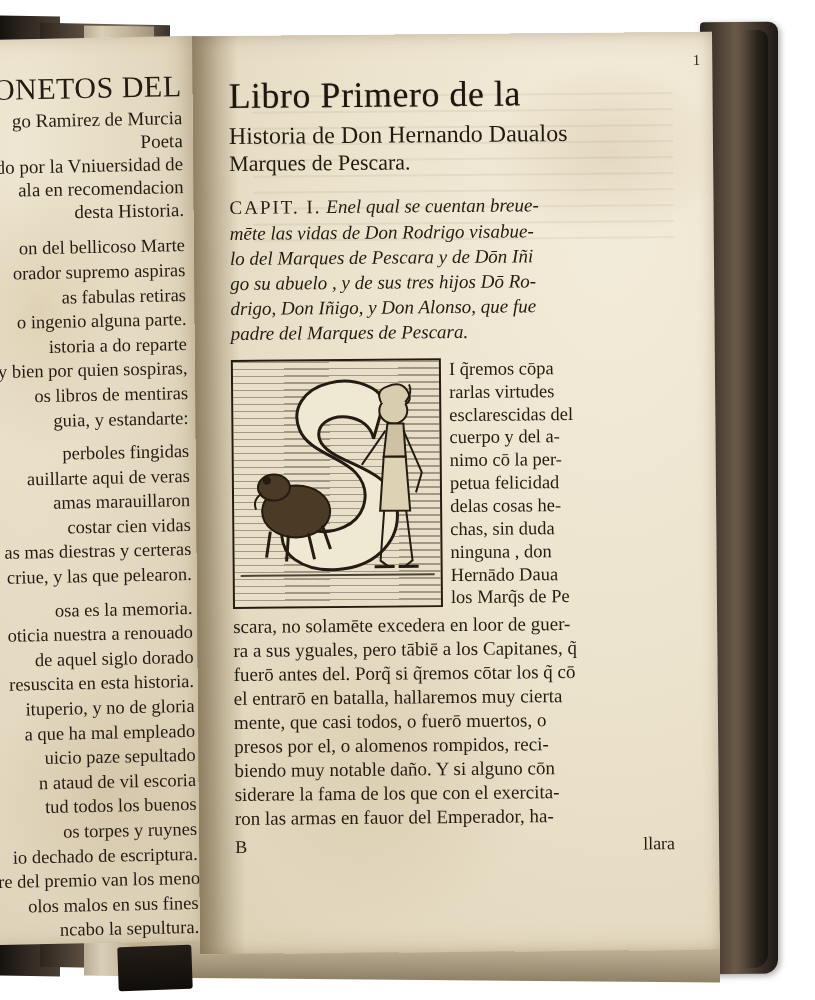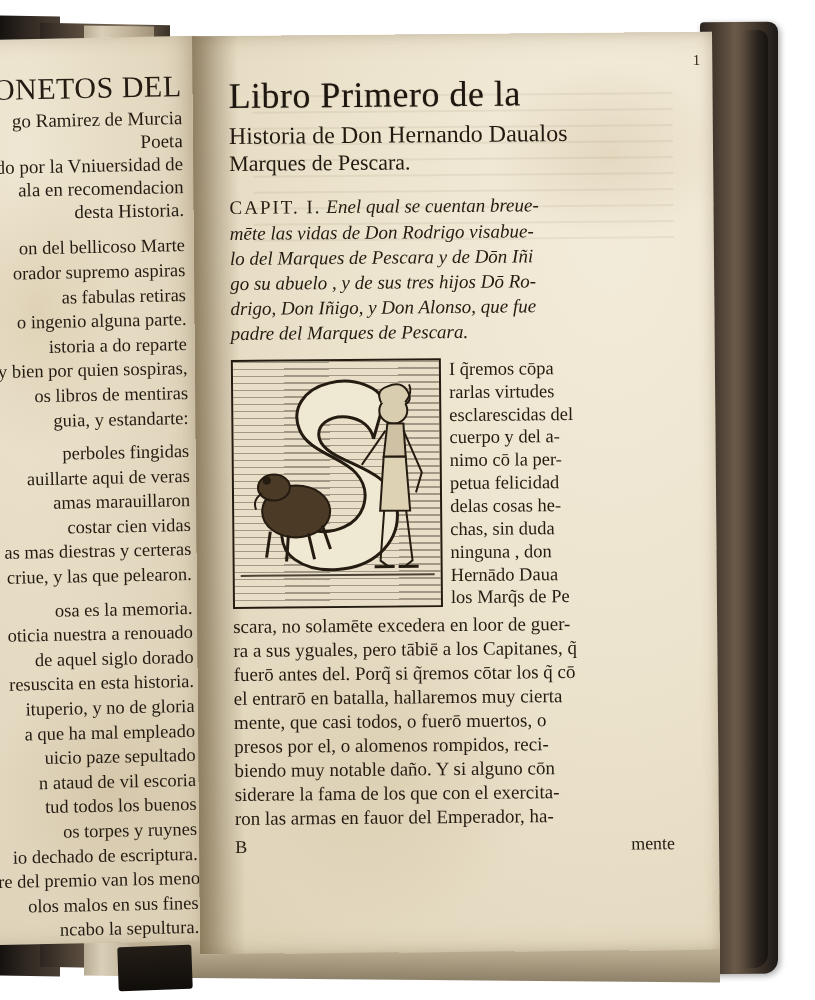--- a/index.html
+++ b/index.html
@@ -418,19 +418,19 @@
           <div>el entrarō en batalla, hallaremos muy cierta</div>
           <div>mente, que casi todos, o fuerō muertos, o</div>
           <div>presos por el, o alomenos rompidos, reci-</div>
           <div>biendo muy notable daño. Y si alguno cōn</div>
           <div>siderare la fama de los que con el exercita-</div>
           <div>ron las armas en fauor del Emperador, ha-</div>
         </div>
 
       <div class="catchline">
         <span>B</span>
-        <span>mente</span>
+        <span>llara</span>
       </div>
 
     </div>
   </div>
 
 </div>
 
 </body></html>

